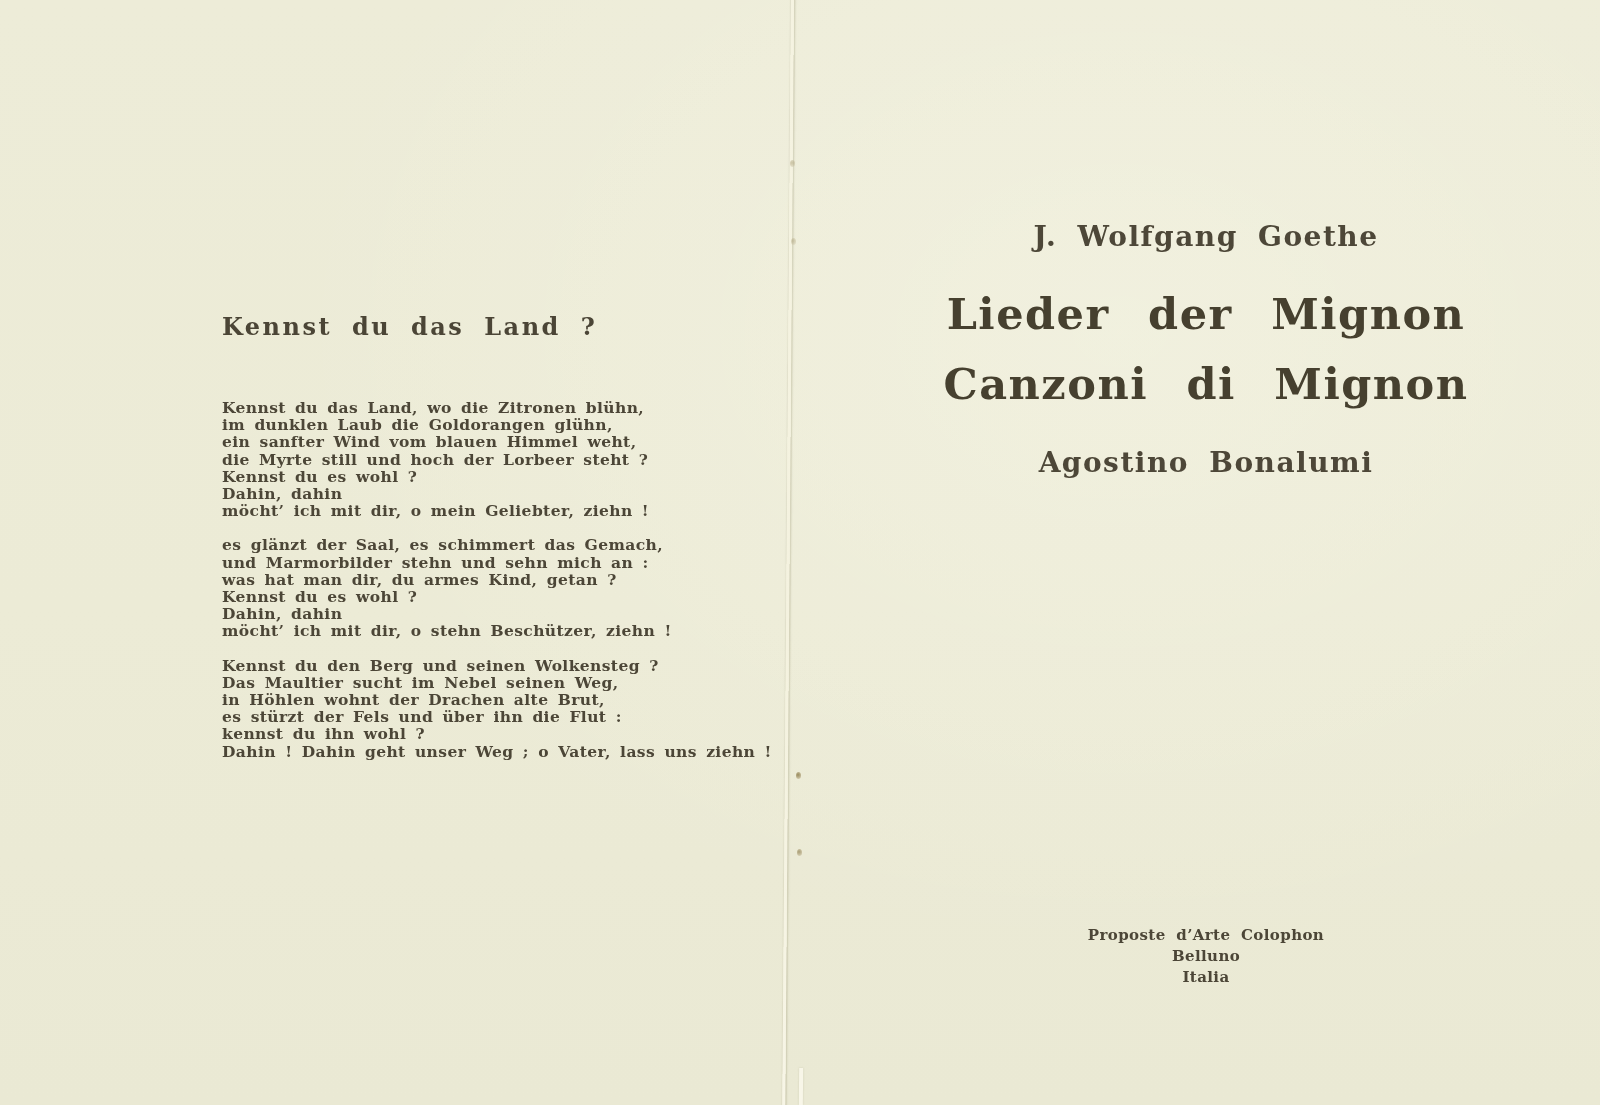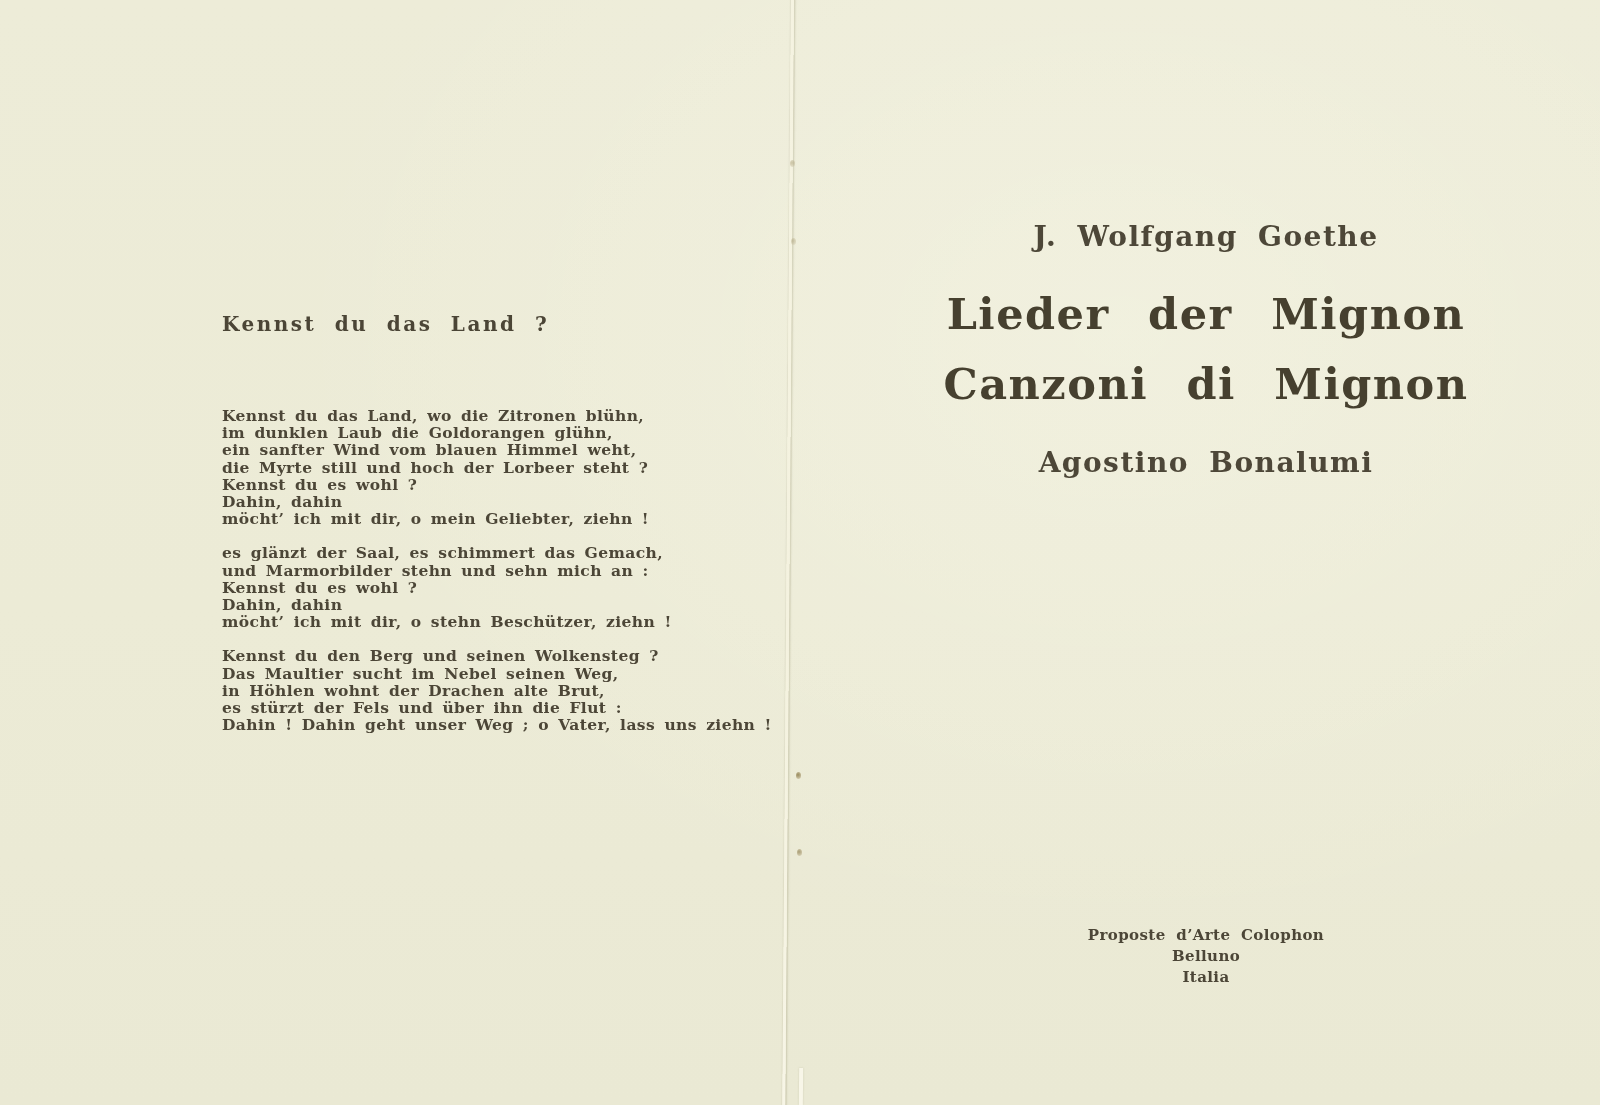--- a/index.html
+++ b/index.html
@@ -21,36 +21,35 @@
 
   
   .page-left {
     position: absolute;
     left: 0; top: 0;
     width: 792px; height: 1105px;
   }
   .poem-title {
     position: absolute;
     left: 222px; top: 312px;
-    font-size: 20px;
+    font-size: 24px;
     font-weight: bold;
     letter-spacing: 2.5px;
     word-spacing: 9px;
     color: #4b4536;
   }
   .poem {
     position: absolute;
     left: 222px; top: 399px;
     font-size: 15.5px;
     font-weight: 600;
     line-height: 17.2px;
     letter-spacing: 0.4px;
     word-spacing: 3.5px;
     color: #4c4637;
-    margin-top: 8px;
   }
   .stanza { margin-bottom: 17px; }
   .poem-line { white-space: nowrap; }
 
   
   .fold {
     position: absolute;
     left: 791px; top: -6px;
     width: 3px; height: 1120px;
     background: linear-gradient(180deg, #f5f3e1 0%, #f4f2df 60%, #f7f5e6 100%);
@@ -149,29 +148,31 @@
         <div class="poem-line">im dunklen Laub die Goldorangen glühn,</div>
         <div class="poem-line">ein sanfter Wind vom blauen Himmel weht,</div>
         <div class="poem-line">die Myrte still und hoch der Lorbeer steht ?</div>
         <div class="poem-line">Kennst du es wohl ?</div>
         <div class="poem-line">Dahin, dahin</div>
         <div class="poem-line">möcht’ ich mit dir, o mein Geliebter, ziehn !</div>
       </div>
       <div class="stanza">
         <div class="poem-line">es glänzt der Saal, es schimmert das Gemach,</div>
         <div class="poem-line">und Marmorbilder stehn und sehn mich an :</div>
+        <div class="poem-line">was hat man dir, du armes Kind, getan ?</div>
         <div class="poem-line">Kennst du es wohl ?</div>
         <div class="poem-line">Dahin, dahin</div>
         <div class="poem-line">möcht’ ich mit dir, o stehn Beschützer, ziehn !</div>
       </div>
       <div class="stanza">
         <div class="poem-line">Kennst du den Berg und seinen Wolkensteg ?</div>
         <div class="poem-line">Das Maultier sucht im Nebel seinen Weg,</div>
         <div class="poem-line">in Höhlen wohnt der Drachen alte Brut,</div>
         <div class="poem-line">es stürzt der Fels und über ihn die Flut :</div>
+        <div class="poem-line">kennst du ihn wohl ?</div>
         <div class="poem-line">Dahin ! Dahin geht unser Weg ; o Vater, lass uns ziehn !</div>
       </div>
     </div>
   </div>
 
   <div class="fold"></div>
   <div class="stitch s1"></div>
   <div class="stitch s2"></div>
   <div class="stitch s3"></div>
   <div class="stitch s4"></div>

